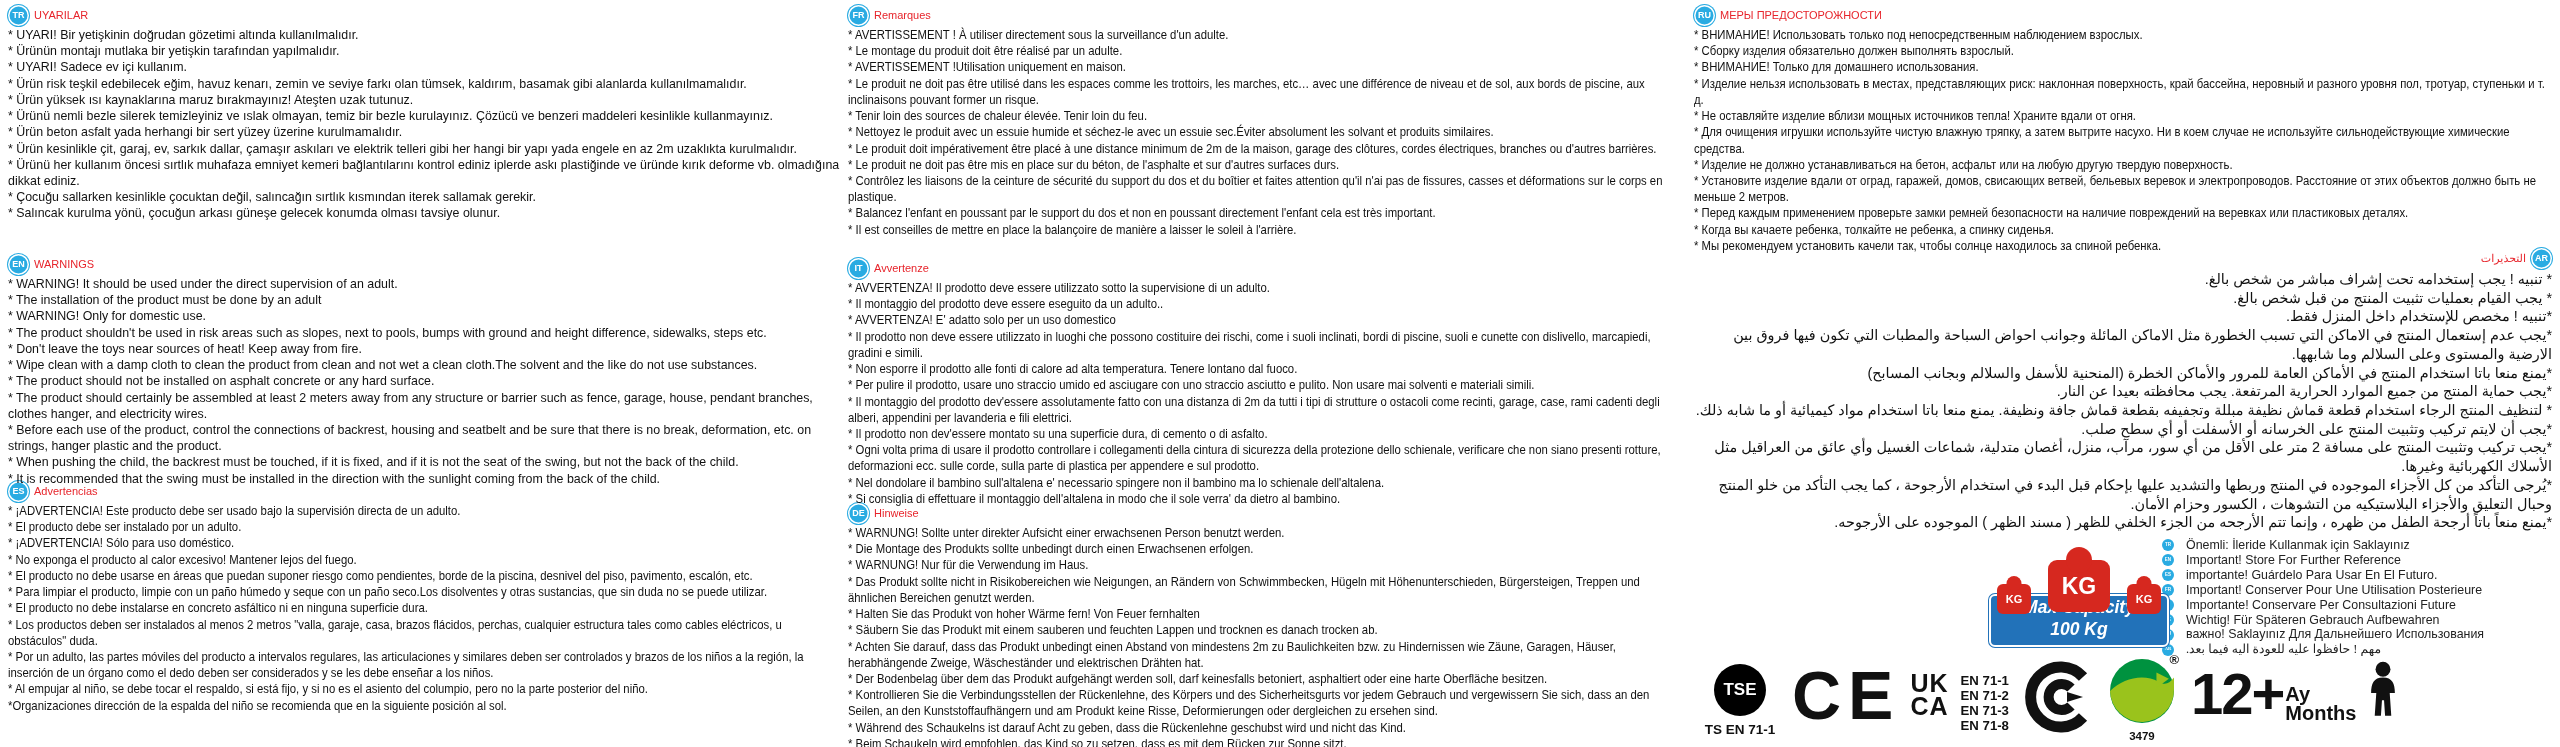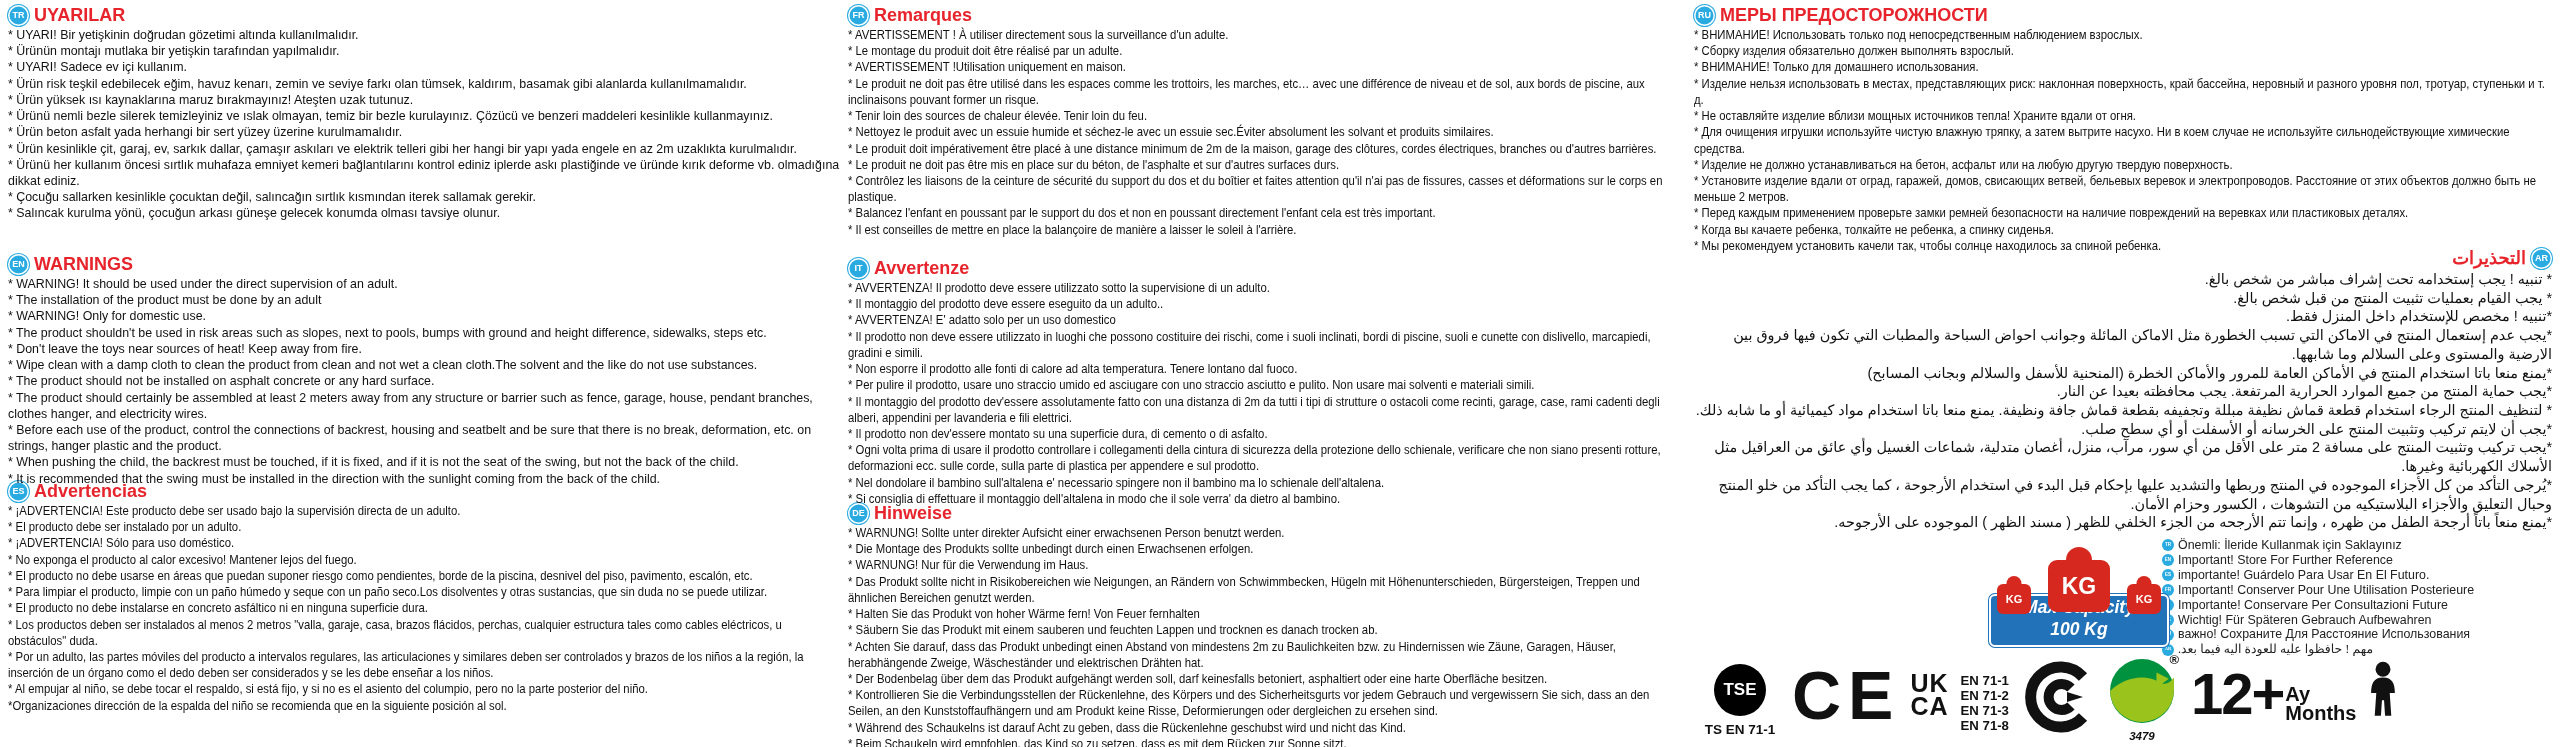--- a/index.html
+++ b/index.html
@@ -8,21 +8,21 @@
   .col{position:absolute;top:3px;}
   #col-0{left:8px;width:834px;}
   #col-1{left:848px;width:836px;}
   #col-2{left:1694px;width:858px;}
 
   .section{display:block;overflow:visible;}
   .section-header{display:flex;align-items:center;gap:5px;margin:1px 0 1px 0;height:22px;}
   .badge{width:21px;height:21px;border-radius:50%;background:#29abe2;color:#fff;font-weight:bold;
          font-size:9px;display:inline-flex;align-items:center;justify-content:center;flex:0 0 auto;
          box-shadow:inset 0 0 0 1.5px #fff, 0 0 0 1px #29abe2;}
-  .section-title{color:#e7242b;font-weight:bold;font-size:18px;white-space:nowrap;}
+  .section-title{color:#e7242b;font-weight:normal;font-size:11px;white-space:nowrap;}
   .items p{margin:0;font-size:13.4px;line-height:1.21;}
   .reg .items{width:108%;transform:scaleX(.926);transform-origin:left top;}
   .cond .items{width:118%;transform:scaleX(.847);transform-origin:left top;}
   .rtl .items{width:100%;transform:none;direction:rtl;text-align:right;}
   .rtl .items p{font-size:14.4px;line-height:1.3;}
   .rtl .section-header{flex-direction:row-reverse;}
 
   
   .bottom{position:absolute;left:1694px;top:538px;width:860px;height:207px;}
 
@@ -36,38 +36,38 @@
                   border-radius:50%;background:#d6281f;z-index:-1;}
   .w-big{left:59px;top:12px;width:62px;height:52px;border-radius:9px;}
   .w-big::before{top:-13px;width:26px;height:26px;}
   .w-big span{color:#fff;font-weight:bold;font-size:23px;}
   .w-sm{width:34px;height:30px;border-radius:6px;top:36px;}
   .w-sm::before{top:-8px;width:15px;height:15px;}
   .w-sm span{color:#fff;font-weight:bold;font-size:11px;}
   .w-left{left:8px;} .w-right{left:138px;}
 
   .important-list{position:absolute;left:468px;top:0px;width:392px;}
-  .important-row{display:flex;align-items:center;gap:4px;font-size:12.4px;line-height:14.9px;color:#222;}
+  .important-row{display:flex;align-items:center;gap:12px;font-size:12.4px;line-height:14.9px;color:#222;}
   .important-row.rtl{flex-direction:row-reverse;direction:rtl;text-align:left;font-family:Liberation Serif, serif;}
   .mini-badge{width:12px;height:12px;border-radius:50%;background:#29abe2;color:#fff;font-weight:bold;
               font-size:4.5px;display:inline-flex;align-items:center;justify-content:center;flex:0 0 auto;}
 
   .logos-row{position:absolute;left:0;top:118px;width:860px;display:flex;align-items:center;}
   .tse-block{width:92px;text-align:center;}
   .tse-circle{width:52px;height:52px;border-radius:50%;background:#000;color:#fff;display:flex;
               align-items:center;justify-content:center;font-weight:bold;font-size:17px;margin:0 auto;}
   .tse-standard{font-weight:bold;font-size:13.5px;margin-top:6px;white-space:nowrap;}
   .ce-mark{font-size:68px;font-weight:bold;letter-spacing:7px;margin:0 10px 10px 6px;}
   .ukca{display:flex;flex-direction:column;font-weight:800;font-size:25px;line-height:23px;
         letter-spacing:1px;margin:0 12px 10px 0;}
   .en-standards{font-weight:bold;font-size:13.2px;line-height:15.2px;margin:12px 14px 6px 0;white-space:nowrap;}
   .crescent{margin:0 12px 6px 0;flex:0 0 auto;}
   .green-dot-block{position:relative;width:70px;text-align:center;margin:0 14px 0 0;}
   .green-dot-block .reg{position:absolute;top:-6px;right:-2px;font-size:13px;font-weight:bold;}
-  .gd-num{font-weight:bold;font-size:11.5px;margin-top:2px;font-style:italic;}
+  .gd-num{font-weight:bold;font-size:11.5px;margin-top:2px;}
   .age-block{display:flex;align-items:flex-end;margin-bottom:16px;}
   .age-num{font-size:58px;font-weight:800;letter-spacing:-2px;line-height:58px;}
   .age-units{display:flex;flex-direction:column;font-weight:800;font-size:20px;line-height:19px;margin:4px 6px 0 2px;}
   .child-icon{flex:0 0 auto;}
 </style>
 </head>
 <body>
 
 <div class="page">
   <div class="col" id="col-0">
@@ -267,21 +267,21 @@
         <div class="important-row">
           <span class="mini-badge">IT</span>
           <span>Importante!  Conservare Per Consultazioni Future</span>
         </div>
         <div class="important-row">
           <span class="mini-badge">DE</span>
           <span>Wichtig! Für Späteren Gebrauch Aufbewahren</span>
         </div>
         <div class="important-row">
           <span class="mini-badge">RU</span>
-          <span>важно! Сохраните Для Расстояние Использования</span>
+          <span>важно! Saklayınız Для Дальнейшего Использования</span>
         </div>
         <div class="important-row rtl">
           <span class="mini-badge">AR</span>
           <span>مهم ! حافظوا عليه للعودة اليه فيما بعد.</span>
         </div>
       </div>
 
     <div class="logos-row">
       <div class="tse-block">
         <div class="tse-circle">

